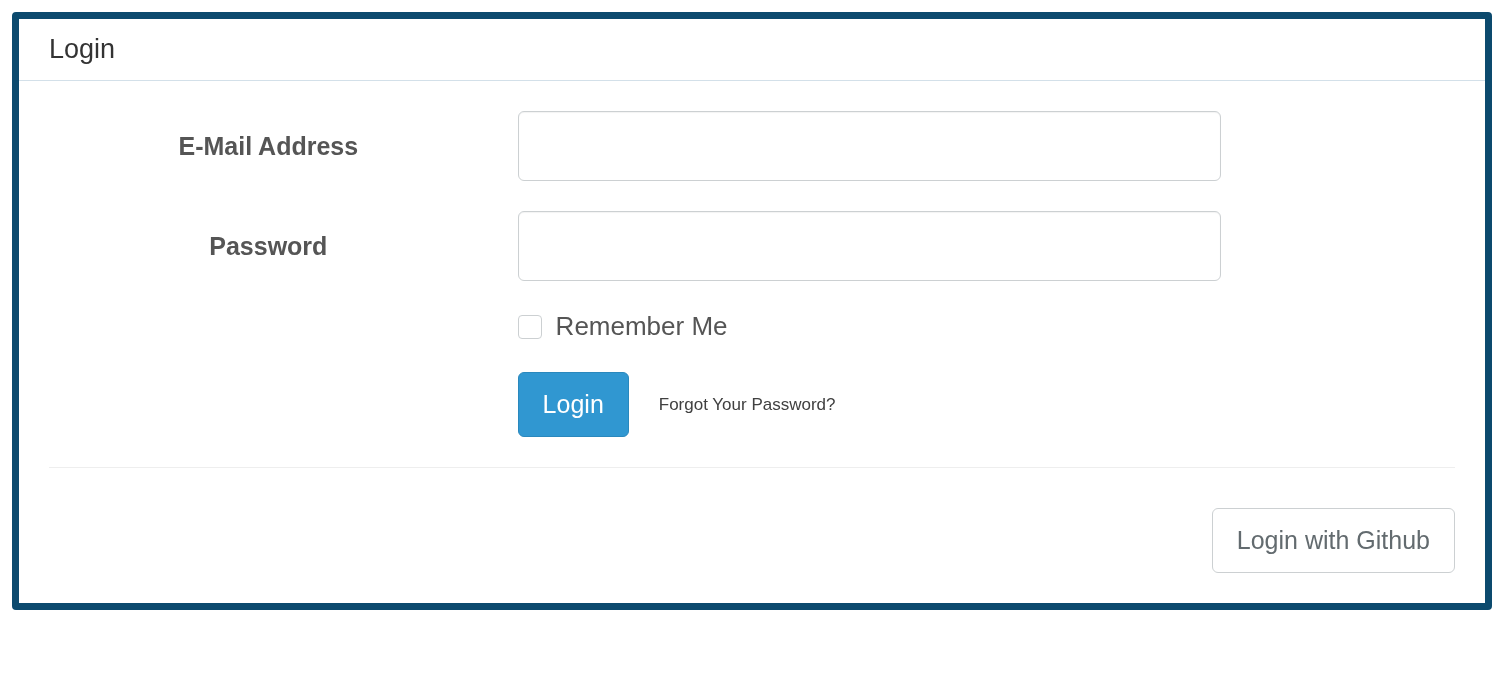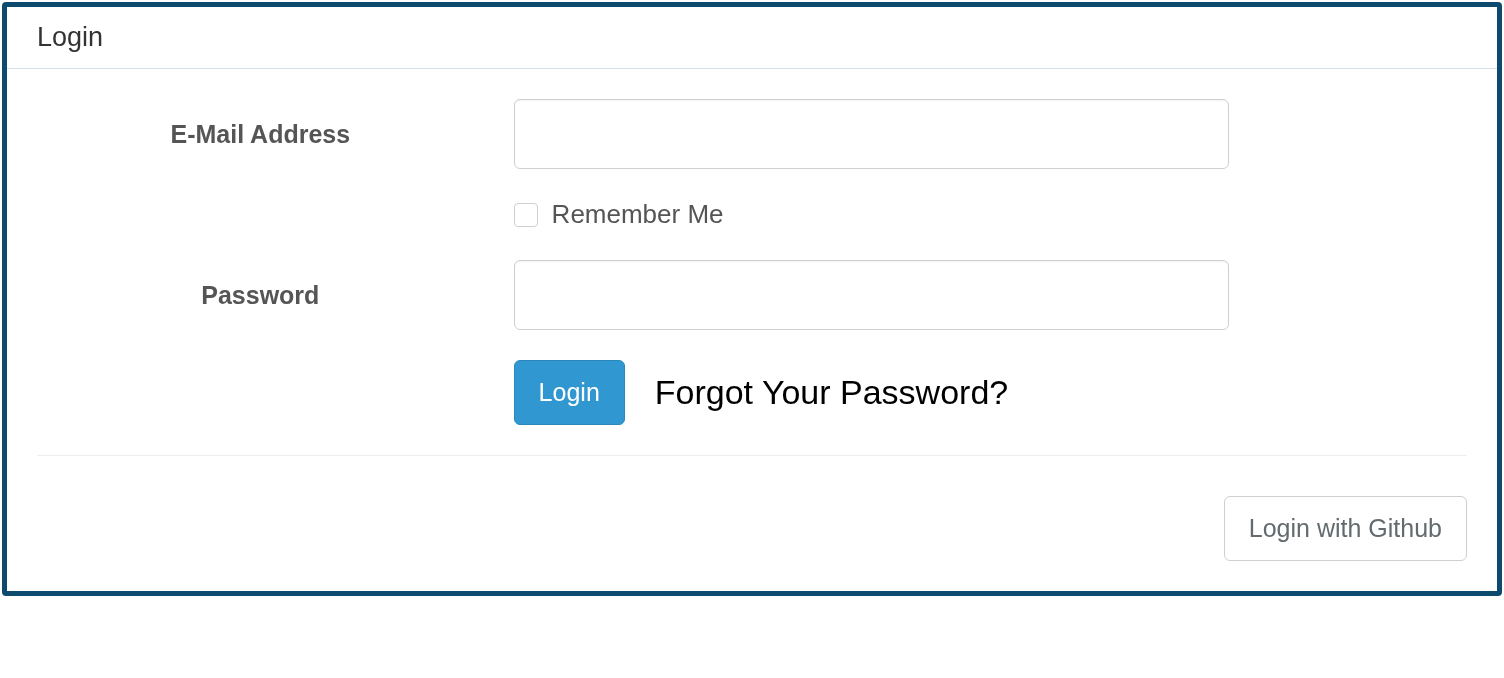--- a/index.html
+++ b/index.html
@@ -8,24 +8,24 @@
       padding: 0;
     }
     body {
       font-family: "Helvetica Neue", Helvetica, Arial, sans-serif;
       font-size: 14px;
       color: #636b6f;
       background: #fff;
       padding: 0;
     }
     .panel {
-      border: 5px solid #0c4a6e;
+      border: 7px solid #0c4a6e;
       border-radius: 4px;
       background: #fff;
-      margin: 2px;
+      margin: 12px;
       max-width: 1500px;
     }
     .panel-heading {
       padding: 15px 30px;
       font-size: 27px;
       color: #333;
       font-weight: 400;
       border-bottom: 1px solid #d3e0e9;
     }
     .panel-body {
@@ -106,24 +106,24 @@
       color: #fff;
       background-color: #3097d1;
       border-color: #2a88bd;
     }
     .btn-default {
       color: #636b6f;
       background-color: #fff;
       border-color: #ccd0d2;
     }
     .btn-link {
-      color: #000000;
+      color: #404040;
       background: transparent;
       border: none;
-      font-size: 34px;
+      font-size: 17px;
       text-decoration: none;
       margin-left: 30px;
       cursor: pointer;
     }
     .action-row {
       display: flex;
       align-items: center;
     }
     hr {
       border: none;
@@ -143,32 +143,32 @@
   <div class="panel-body">
 
     <div class="form-group">
       <label class="form-label">E-Mail Address</label>
       <div class="form-input-col">
         <input type="email" class="form-control" value="" style="">
       </div>
     </div>
 
     <div class="form-group">
+      <label class="form-label">Password</label>
+      <div class="form-input-col">
+        <input type="password" class="form-control" value="" style="">
+      </div>
+    </div>
+
+    <div class="form-group">
       <div class="form-offset-col">
         <label class="checkbox-label">
           <input type="checkbox" class="checkbox-input" style="">
           <span>Remember Me</span>
         </label>
-      </div>
-    </div>
-
-    <div class="form-group">
-      <label class="form-label">Password</label>
-      <div class="form-input-col">
-        <input type="password" class="form-control" value="" style="">
       </div>
     </div>
 
     <div class="form-group">
       <div class="form-offset-col action-row">
         <button type="submit" class="btn btn-primary">Login</button>
         <a class="btn-link">Forgot Your Password?</a>
       </div>
     </div>
 

